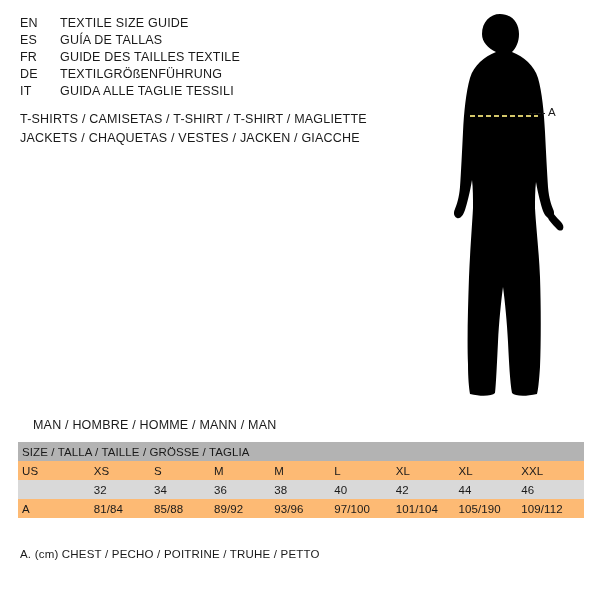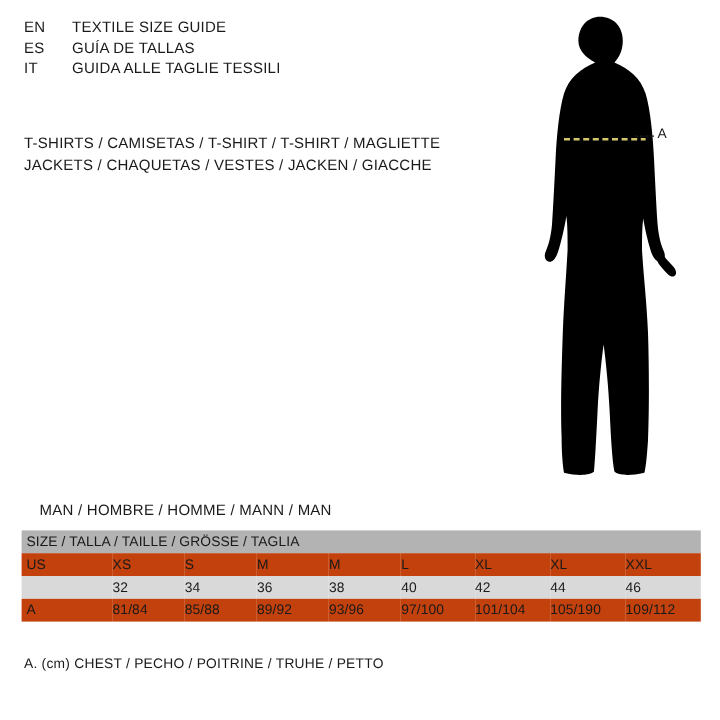--- a/index.html
+++ b/index.html
@@ -122,21 +122,21 @@
     width: 68px;
   }
   tr.head-row {
     background: #b3b3b3;
     padding-left: 41px;
   }
   tr.row-alt {
     background: #d9d9d9;
   }
   tr.row-plain {
-    background: #c2410c;
+    background: #fdba74;
   }
   .footnote {
     position: absolute;
     left: 20px;
     top: 548px;
     font-size: 11.5px;
     letter-spacing: 0.2px;
   }
 </style>
 </head>
@@ -145,20 +145,28 @@
 <div class="page">
 
   <div class="lang-block">
     <div class="lang-row">
       <span class="lang-code">EN</span>
       <span class="lang-text">TEXTILE SIZE GUIDE</span>
     </div>
     <div class="lang-row">
       <span class="lang-code">ES</span>
       <span class="lang-text">GUÍA DE TALLAS</span>
+    </div>
+    <div class="lang-row">
+      <span class="lang-code">FR</span>
+      <span class="lang-text">GUIDE DES TAILLES TEXTILE</span>
+    </div>
+    <div class="lang-row">
+      <span class="lang-code">DE</span>
+      <span class="lang-text">TEXTILGRÖßENFÜHRUNG</span>
     </div>
     <div class="lang-row">
       <span class="lang-code">IT</span>
       <span class="lang-text">GUIDA ALLE TAGLIE TESSILI</span>
     </div>
   </div>
 
   <div class="cat-block">
     <div class="cat-line">T-SHIRTS / CAMISETAS / T-SHIRT / T-SHIRT / MAGLIETTE</div>
     <div class="cat-line">JACKETS / CHAQUETAS / VESTES / JACKEN / GIACCHE</div>

